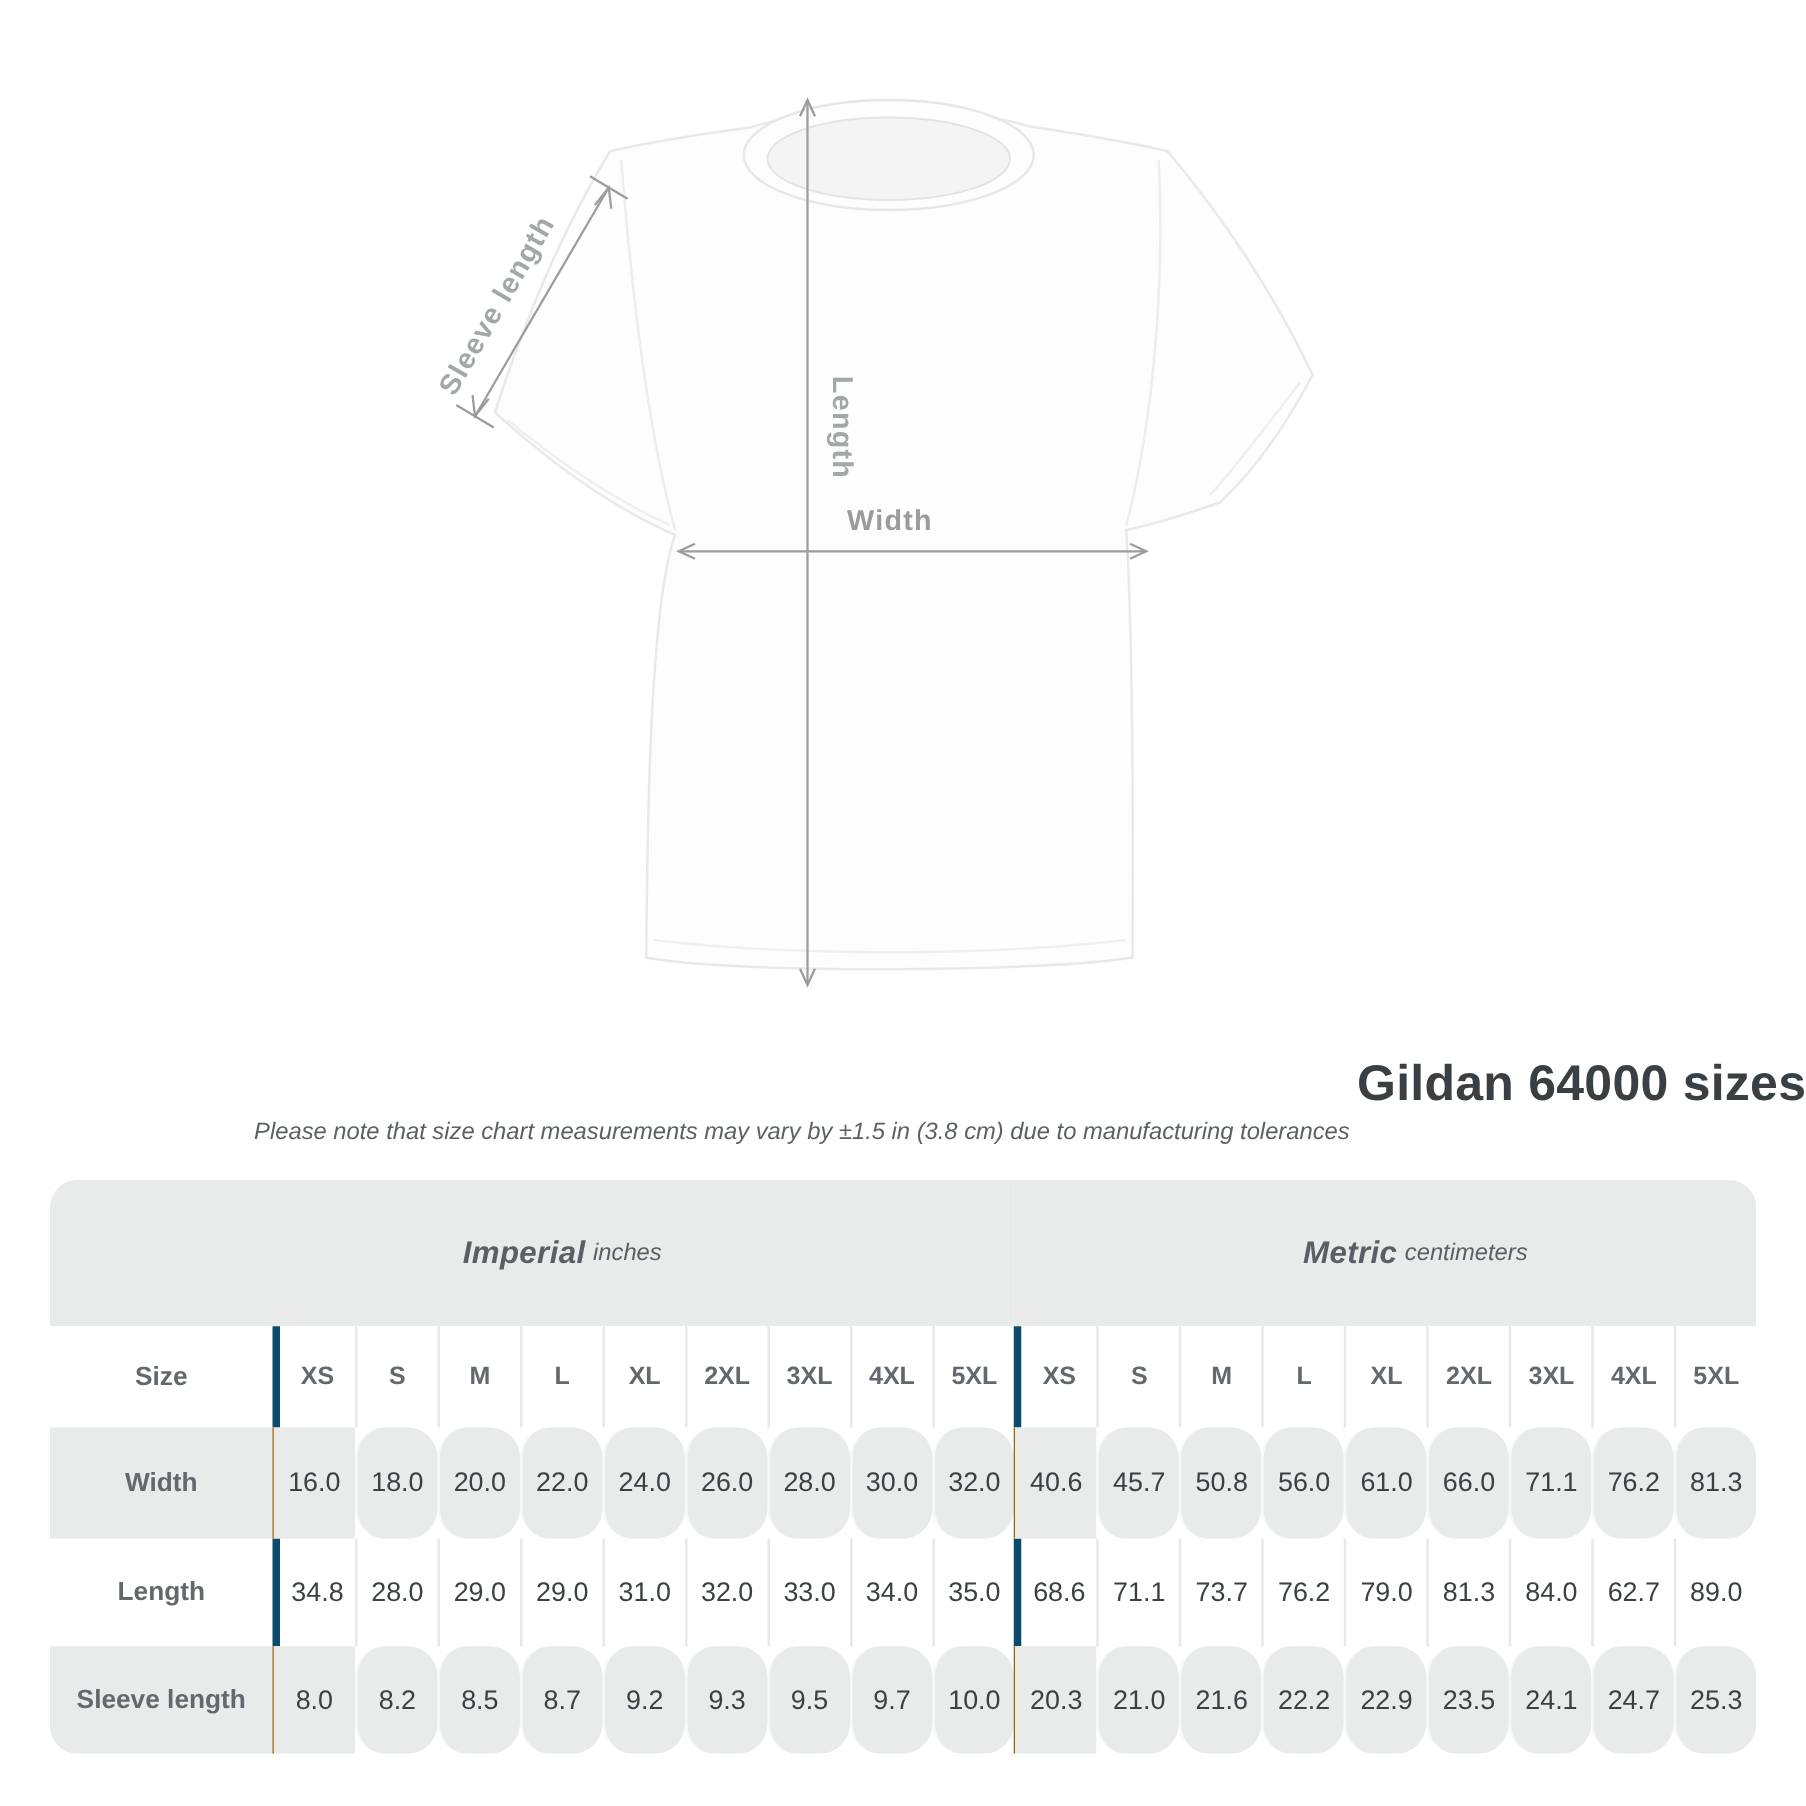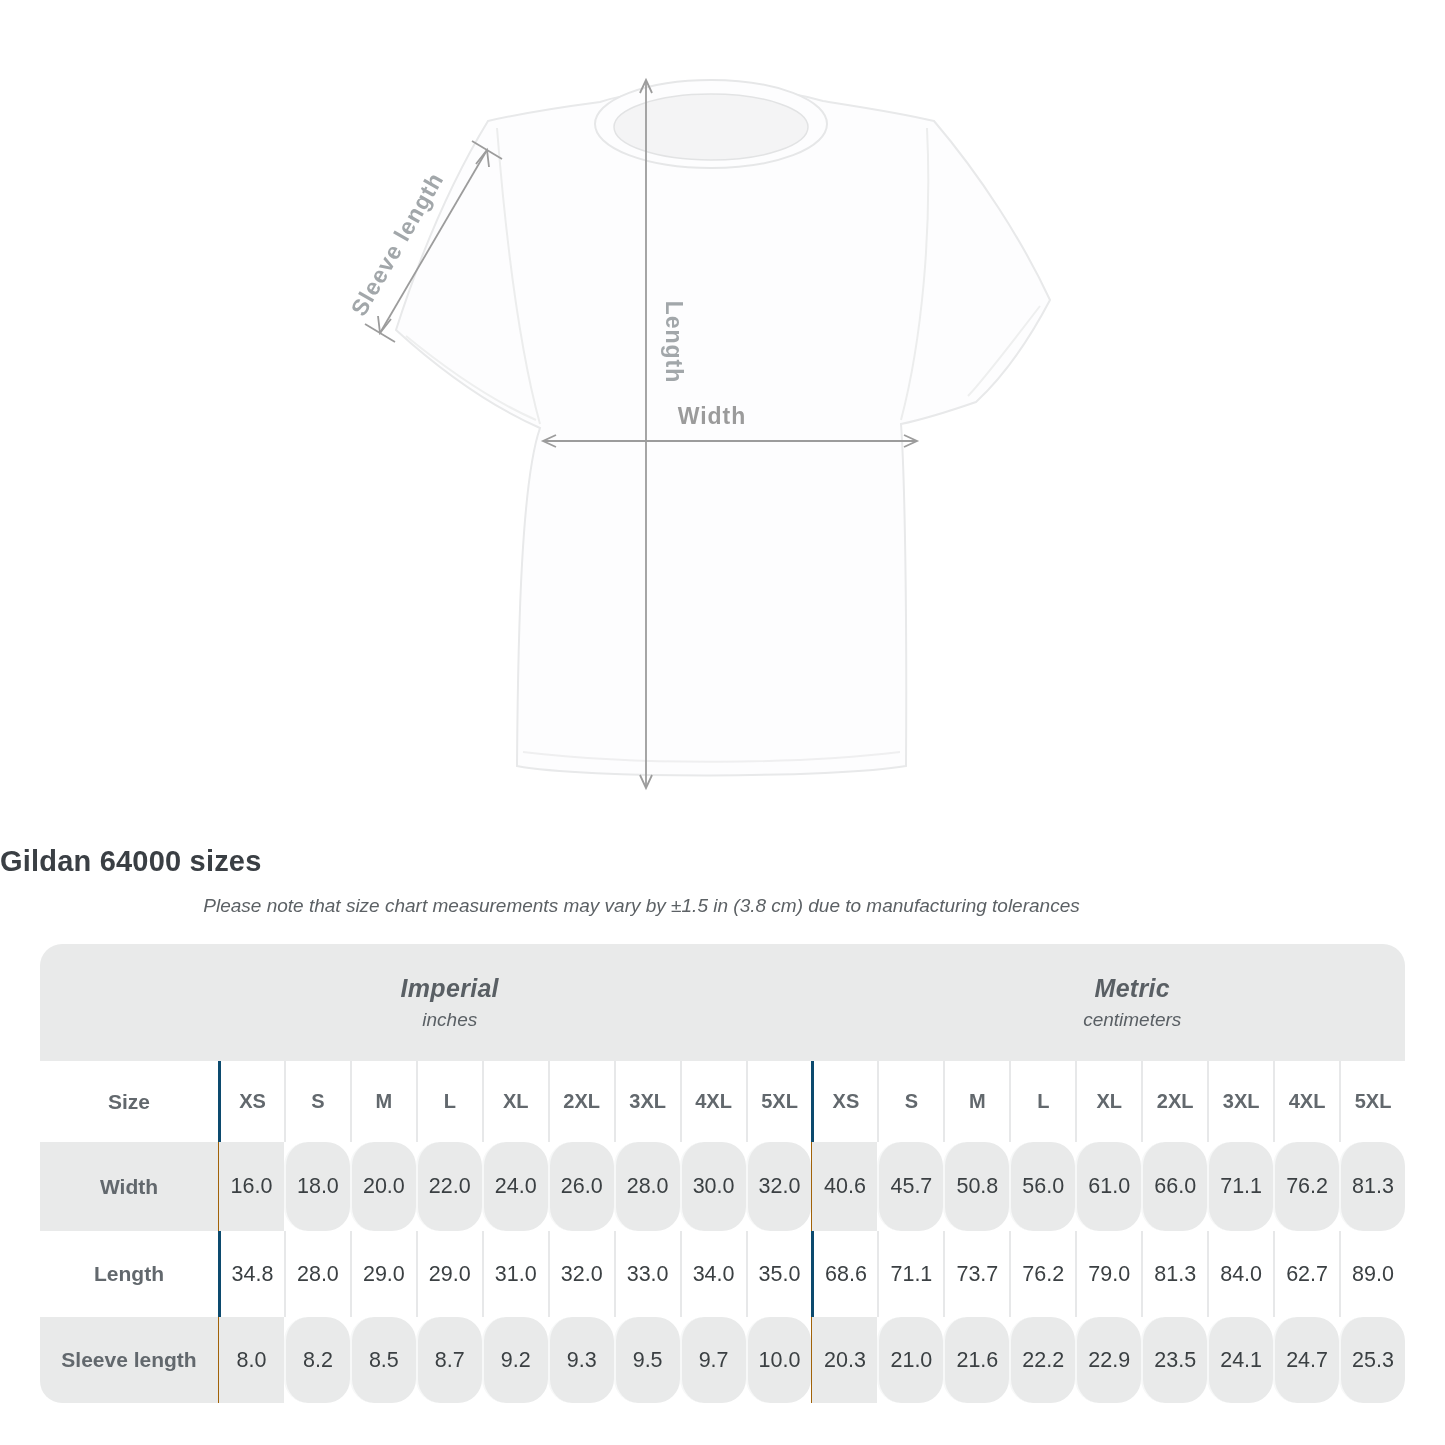--- a/index.html
+++ b/index.html
@@ -5,52 +5,52 @@
   * { margin:0; padding:0; box-sizing:border-box; }
   html,body { width:1445px; height:1445px; background:#ffffff; font-family:"Liberation Sans", sans-serif; }
   .stage { position:relative; width:1445px; height:1445px; background:#ffffff; overflow:hidden; }
 
   
   .shirt-svg { position:absolute; left:330px; top:55px; width:780px; height:765px; }
 
   
   .page-title {
     position:absolute; top:845px; left:0; width:1445px;
-    text-align:left; font-size:29px; font-weight:bold; color:#3a3f44; letter-spacing:.2px;
+    text-align:right; font-size:40px; font-weight:bold; color:#3a3f44; letter-spacing:.2px;
   }
   .page-subtitle {
     position:absolute; top:895px; left:0; width:1283px;
     text-align:center; font-size:19px; font-style:italic; color:#5c6165;
   }
 
   
   .size-table {
     position:absolute; left:40px; top:944px; width:1365px; height:459px;
     display:grid;
     grid-template-columns:178px repeat(18, 1fr);
     grid-template-rows:117px 81px 89px 86px 86px;
     border-radius:22px; overflow:hidden;
   }
   .cell { display:flex; align-items:center; justify-content:center; }
-  .band { background:#e9eaea; flex-direction:column; gap:6px;padding-left:48px; }
+  .band { background:#e9eaea; flex-direction:row; gap:6px;padding-left:48px; }
   .band-imperial { grid-column:1 / span 10; }
   .band-metric   { grid-column:11 / span 9; }
   .band .unit-name { font-size:25px; font-weight:bold; font-style:italic; color:#595f64; letter-spacing:.3px; }
   .band .unit-sub  { font-size:19px; font-style:italic; color:#595f64; }
 
   .r-white { background:#ffffff; }
   .r-gray  { background:#e9eaea; }
 
   .head { font-size:20px; font-weight:bold; color:#62686d; }
   .lbl  { font-size:21px; font-weight:bold; color:#62686d;text-align:right; }
   .val  { font-size:21.5px; color:#3b4043; }
 
   .r-white.d  { border-left:2px solid #e7e8e9; }
   .r-gray.d   { border-left:2px solid #f7f8f8;border-radius:24px; }
-  .r-white.ds { border-left:3px solid #0c4a6e; }
+  .r-white.ds { border-left:6px solid #0c4a6e; }
   .r-gray.ds  { border-left:1px solid #a16207; }
 </style>
 </head>
 <body>
 
 <div class="stage">
 
   <svg class="shirt-svg" viewBox="330 55 780 765" xmlns="http://www.w3.org/2000/svg">
 
     <path d="M 600,102

